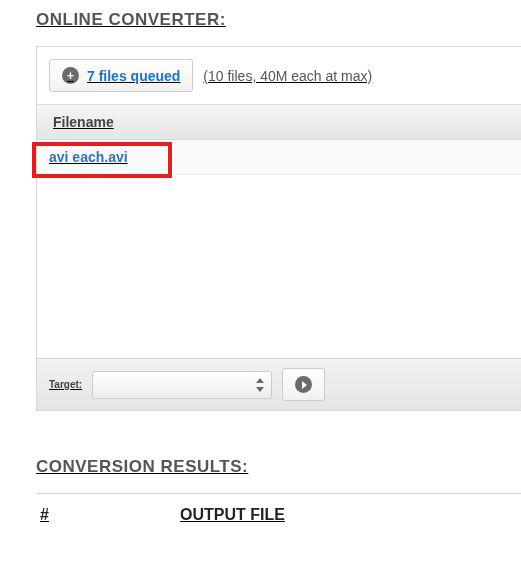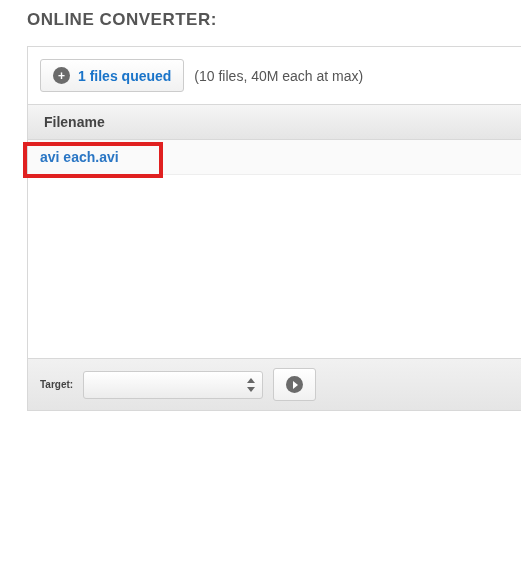--- a/index.html
+++ b/index.html
@@ -8,21 +8,22 @@
       padding: 0;
     }
     body {
       font-family: Arial, Helvetica, sans-serif;
       background: #ffffff;
       width: 521px;
       height: 563px;
       overflow: hidden;
     }
     .page {
-      padding: 10px 0 0 27px;
+      padding: 10px 0 0 36px;
+      text-decoration: underline;
     }
     .section-title {
       font-size: 17px;
       font-weight: 700;
       color: #555;
       margin-bottom: 16px;
       letter-spacing: 0.5px;
     }
     .panel {
       border: 1px solid #d8d8d8;
@@ -169,21 +170,21 @@
 
   <div>
     <div class="section-title">ONLINE CONVERTER:</div>
 
     <div class="panel-wrap">
       <div class="panel">
 
         <div class="toolbar">
           <button class="btn">
             <span class="circle-icon">+</span>
-            <span>1 files queued</span>
+            <span>7 files queued</span>
           </button>
           <span class="hint">(10 files, 40M each at max)</span>
         </div>
 
         <div class="table-head">Filename</div>
 
         <div class="file-area">
           <div class="file-row">
             <span>avi each.avi</span>
           </div>
@@ -207,14 +208,21 @@
             </span>
           </button>
         </div>
 
       </div>
 
       <div class="highlight-container"></div>
     </div>
   </div>
 
+  <div class="results-section">
+    <div class="section-title">CONVERSION RESULTS:</div>
+    <div class="results-head">
+      <div class="col-num">#</div>
+      <div class="col-output">OUTPUT FILE</div>
+    </div>
+  </div>
 
 </div>
 
 </body></html>

